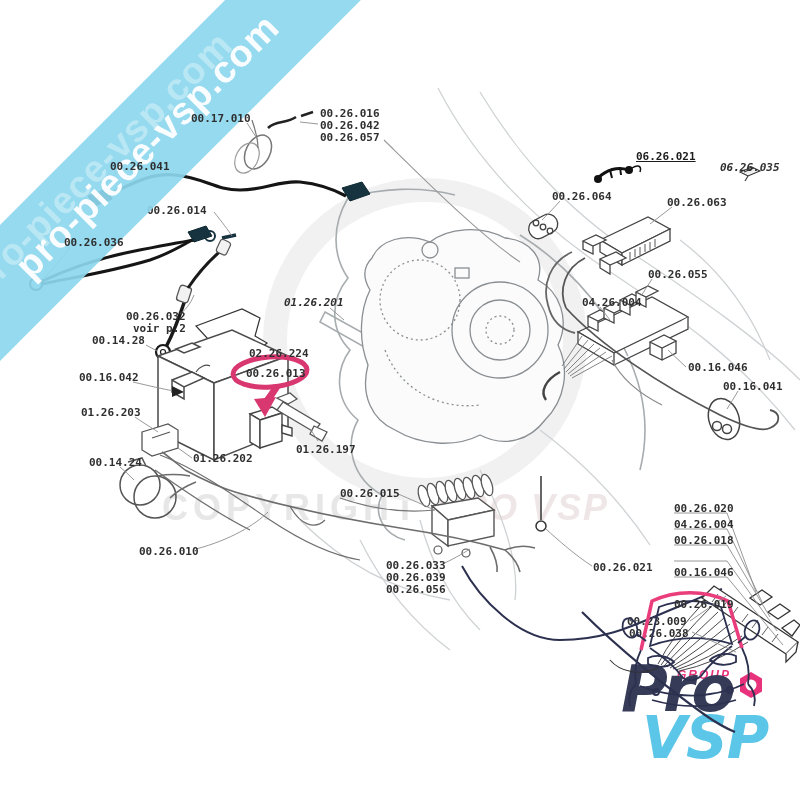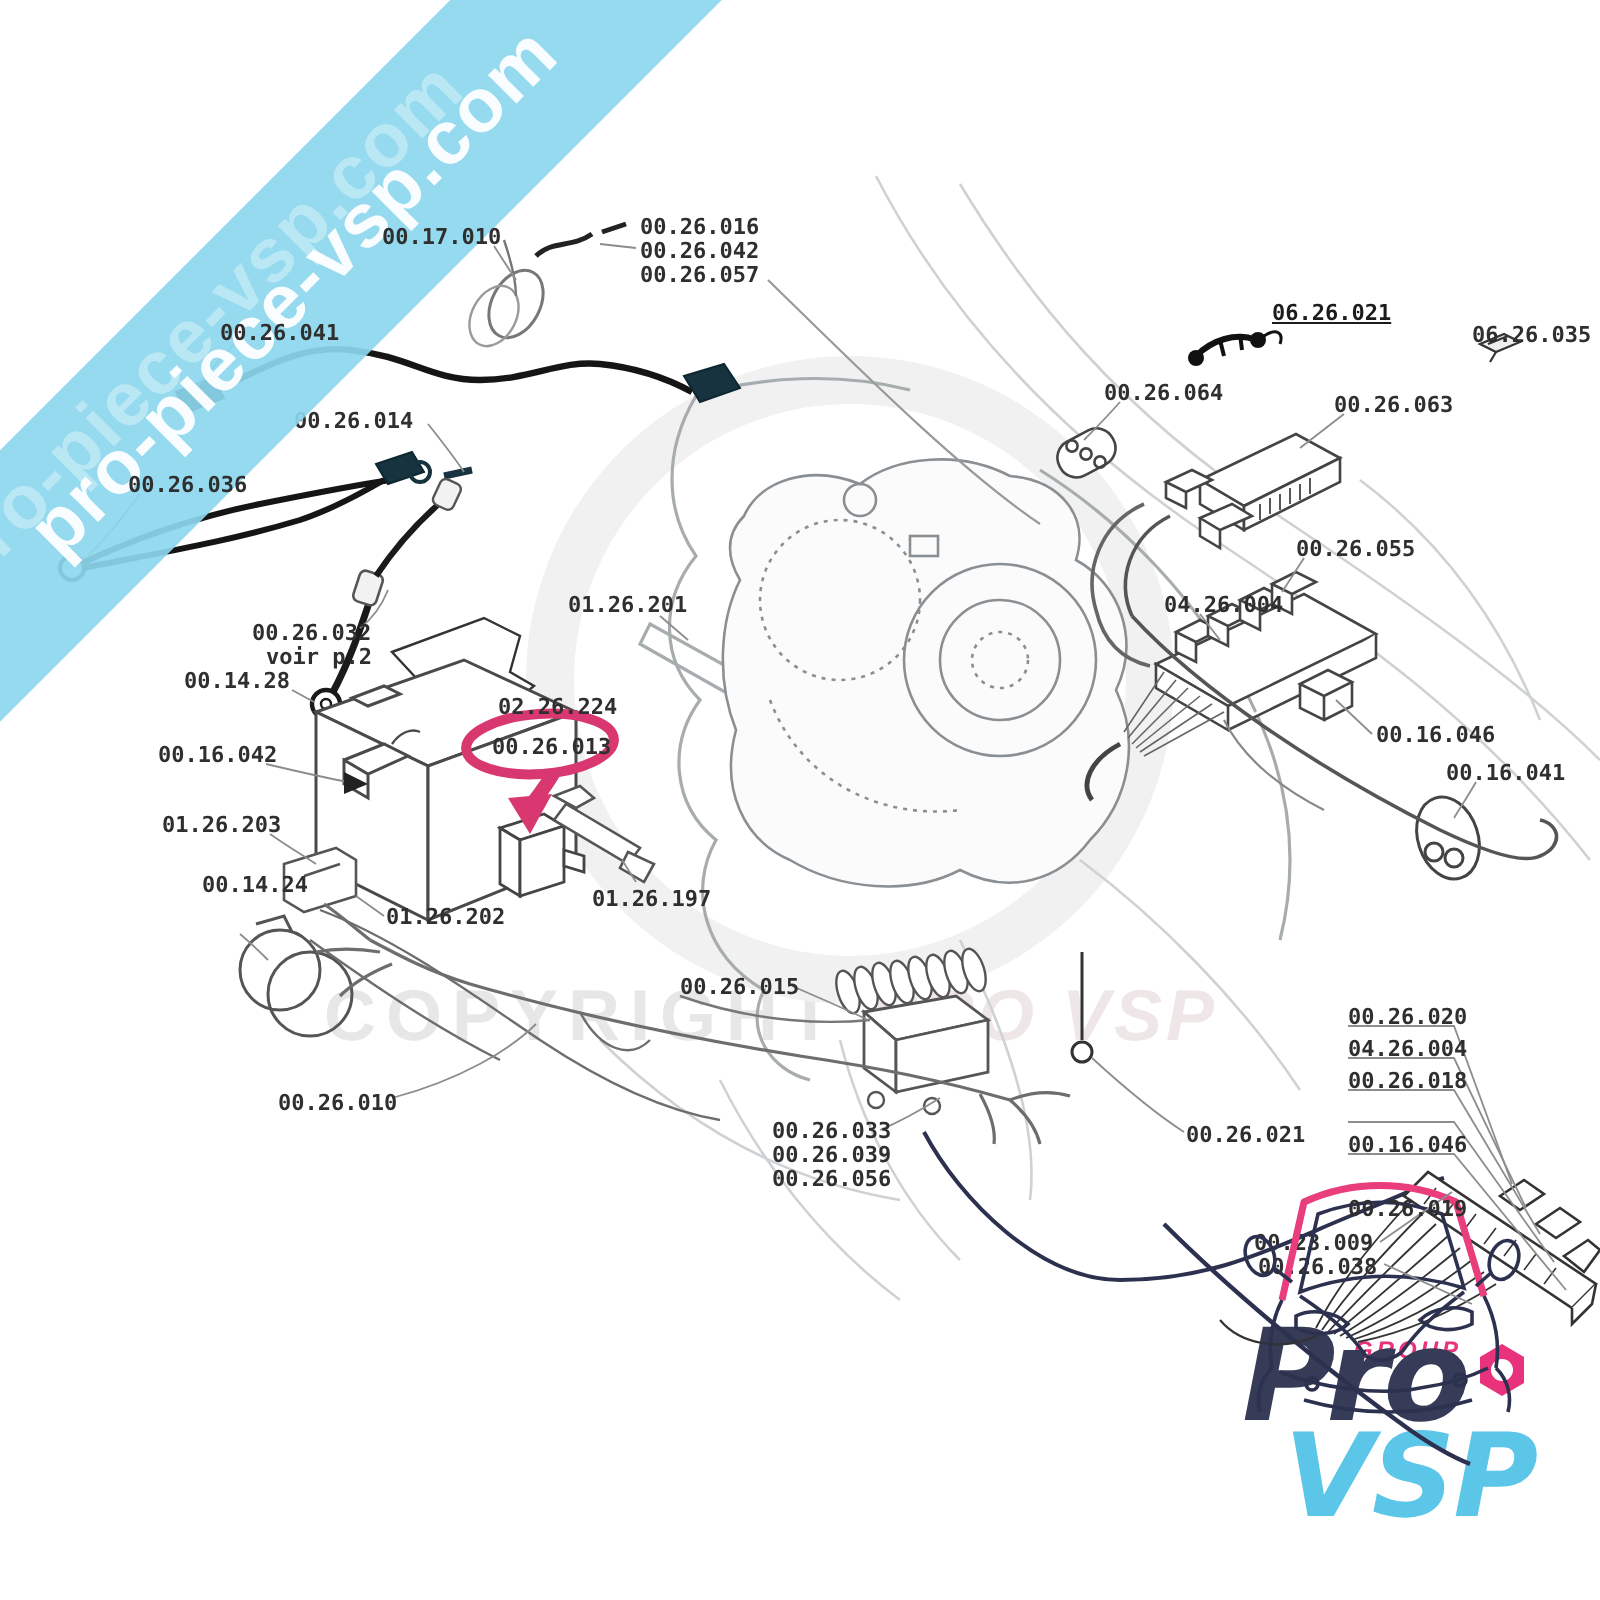--- a/index.html
+++ b/index.html
@@ -389,40 +389,40 @@
 <div class="ribbon">
   <span class="ghost">pro-piece-vsp.com</span>
   <span class="main">pro-piece-vsp.com</span>
 </div>
 
 <div class="pl" style="left:191px;top:112px;">00.17.010</div>
 <div class="pl" style="left:320px;top:107px;">00.26.016</div>
 <div class="pl" style="left:320px;top:119px;">00.26.042</div>
 <div class="pl" style="left:320px;top:131px;">00.26.057</div>
 <div class="pl bold-u" style="left:636px;top:150px;">06.26.021</div>
-<div class="pl" style="left:736px;top:161px;">06.26.035</div>
+<div class="pl" style="left:720px;top:161px;font-style:italic;">06.26.035</div>
 <div class="pl" style="left:110px;top:160px;">00.26.041</div>
 <div class="pl" style="left:552px;top:190px;">00.26.064</div>
 <div class="pl" style="left:667px;top:196px;">00.26.063</div>
 <div class="pl under-ribbon" style="left:147px;top:204px;">00.26.014</div>
 <div class="pl" style="left:64px;top:236px;">00.26.036</div>
 <div class="pl" style="left:648px;top:268px;">00.26.055</div>
-<div class="pl" style="left:284px;top:296px;">01.26.201</div>
+<div class="pl" style="left:284px;top:296px;font-style:italic;">01.26.201</div>
 <div class="pl" style="left:582px;top:296px;">04.26.004</div>
 <div class="pl" style="left:126px;top:310px;">00.26.032</div>
 <div class="pl" style="left:133px;top:322px;">voir p.2</div>
 <div class="pl" style="left:92px;top:334px;">00.14.28</div>
 <div class="pl" style="left:249px;top:347px;text-align:center;">02.26.224</div>
 <div class="pl" style="left:246px;top:367px;">00.26.013</div>
 <div class="pl" style="left:79px;top:371px;">00.16.042</div>
 <div class="pl" style="left:688px;top:361px;">00.16.046</div>
 <div class="pl" style="left:723px;top:380px;">00.16.041</div>
 <div class="pl" style="left:81px;top:406px;">01.26.203</div>
 <div class="pl" style="left:296px;top:443px;">01.26.197</div>
-<div class="pl" style="left:89px;top:436px;margin-left:12px;">00.14.24</div>
+<div class="pl" style="left:89px;top:456px;">00.14.24</div>
 <div class="pl" style="left:193px;top:452px;">01.26.202</div>
 <div class="pl" style="left:340px;top:487px;text-align:center;">00.26.015</div>
 <div class="pl" style="left:139px;top:545px;">00.26.010</div>
 <div class="pl" style="left:386px;top:559px;">00.26.033</div>
 <div class="pl" style="left:386px;top:571px;">00.26.039</div>
 <div class="pl" style="left:386px;top:583px;">00.26.056</div>
 <div class="pl" style="left:593px;top:561px;">00.26.021</div>
 <div class="pl" style="left:674px;top:502px;">00.26.020</div>
 <div class="pl" style="left:674px;top:518px;">04.26.004</div>
 <div class="pl" style="left:674px;top:534px;">00.26.018</div>

